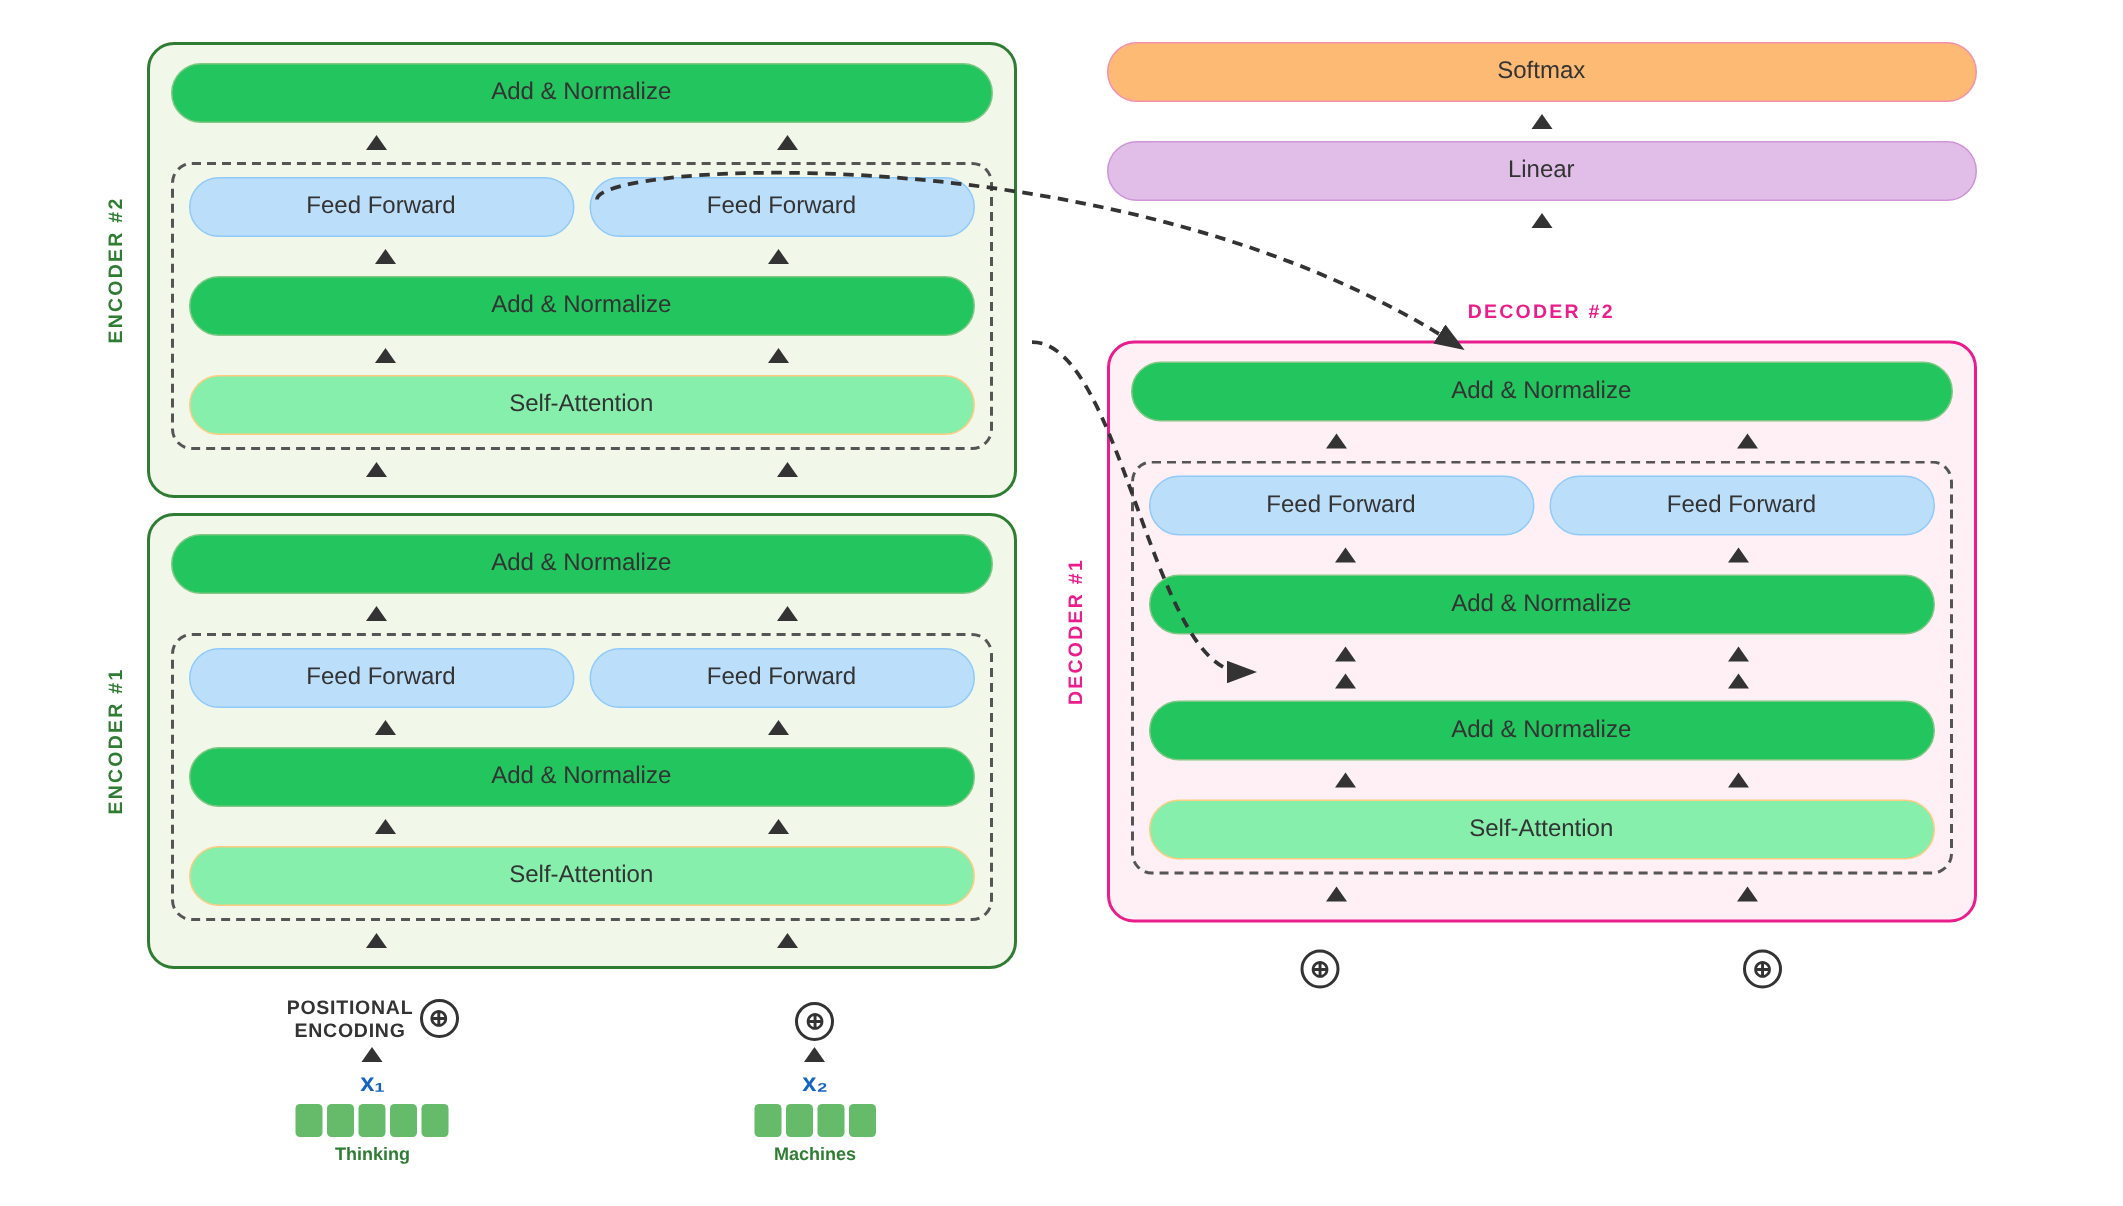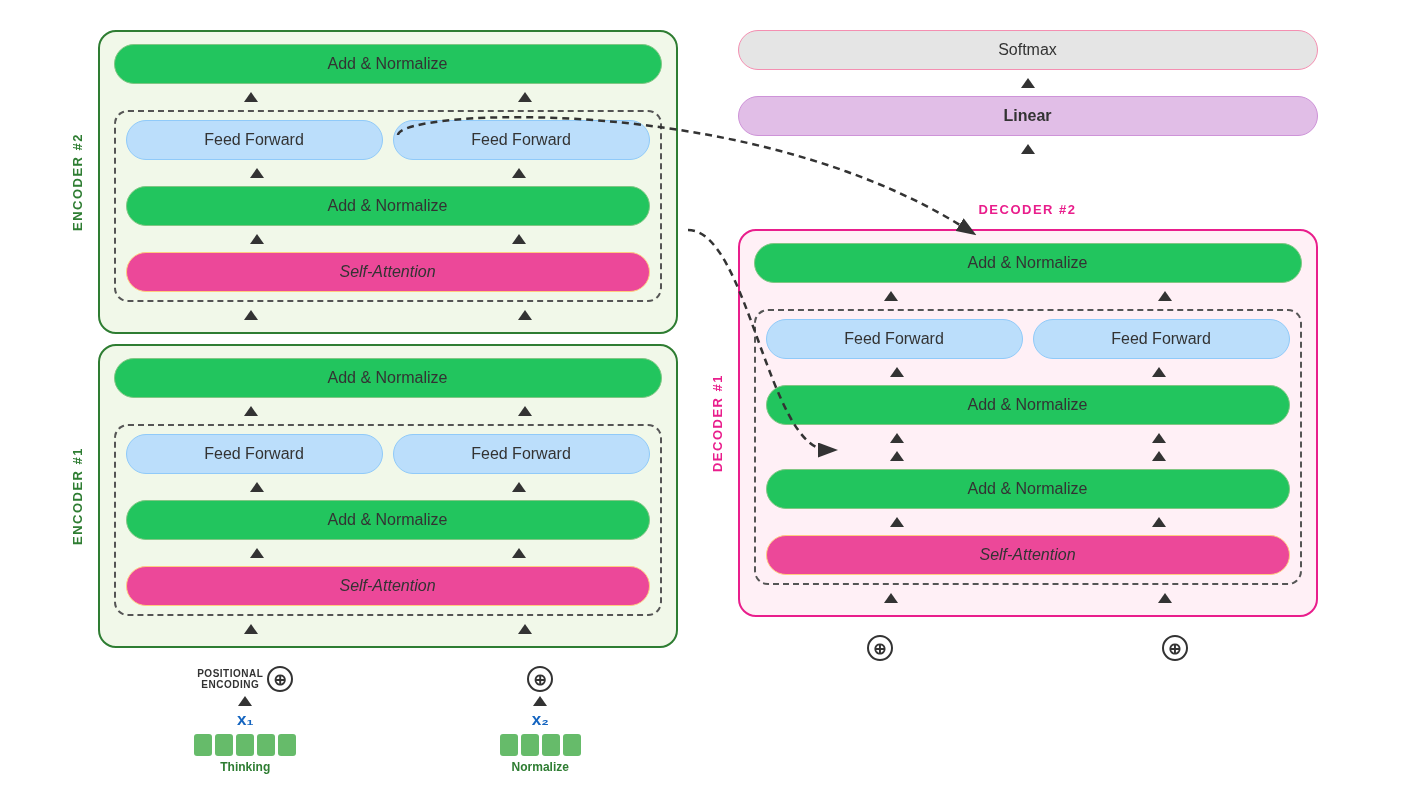--- a/index.html
+++ b/index.html
@@ -107,33 +107,31 @@
       background: #22c55e;
       border: 1.5px solid #81c784;
     }
 
     .pill-blue {
       background: #bbdefb;
       border: 1.5px solid #90caf9;
     }
 
     .pill-peach {
-      background: #ec4899;
+      background: #86efac;
       border: 1.5px solid #ffcc80;
-      font-style: italic;
     }
 
     .pill-purple {
       background: #e1bee7;
       border: 1.5px solid #ce93d8;
-      font-weight: bold;
     }
 
     .pill-softmax {
-      background: #e5e5e5;
+      background: #fdba74;
       border: 1.5px solid #f48fb1;
     }
 
     .two-pills {
       display: flex;
       gap: 10px;
       width: 100%;
     }
 
     .two-pills .pill {
@@ -226,21 +224,21 @@
       align-items: center;
       justify-content: center;
       font-size: 16px;
       font-weight: 700;
       color: #333;
       background: white;
       margin: 0 auto;
     }
 
     .pos-enc-label {
-      font-size: 10px;
+      font-size: 13px;
       font-weight: 700;
       color: #333;
       text-align: center;
       white-space: nowrap;
       letter-spacing: 0.5px;
     }
 
     
     .top-elements {
       display: flex;
@@ -358,21 +356,21 @@
       <div class="input-col">
         <div class="plus-circle">⊕</div>
         <div class="arrow-up"></div>
         <div class="input-label">x₂</div>
         <div class="word-embed">
           <div class="embed-cell"></div>
           <div class="embed-cell"></div>
           <div class="embed-cell"></div>
           <div class="embed-cell"></div>
         </div>
-        <div class="input-word-label">Normalize</div>
+        <div class="input-word-label">Machines</div>
       </div>
     </div>
 
   </div>
 
   <div class="decoder-side">
 
     <div class="top-elements">
       <div class="pill pill-softmax" style="width:580px;">Softmax</div>
       <div class="arrow-single">

